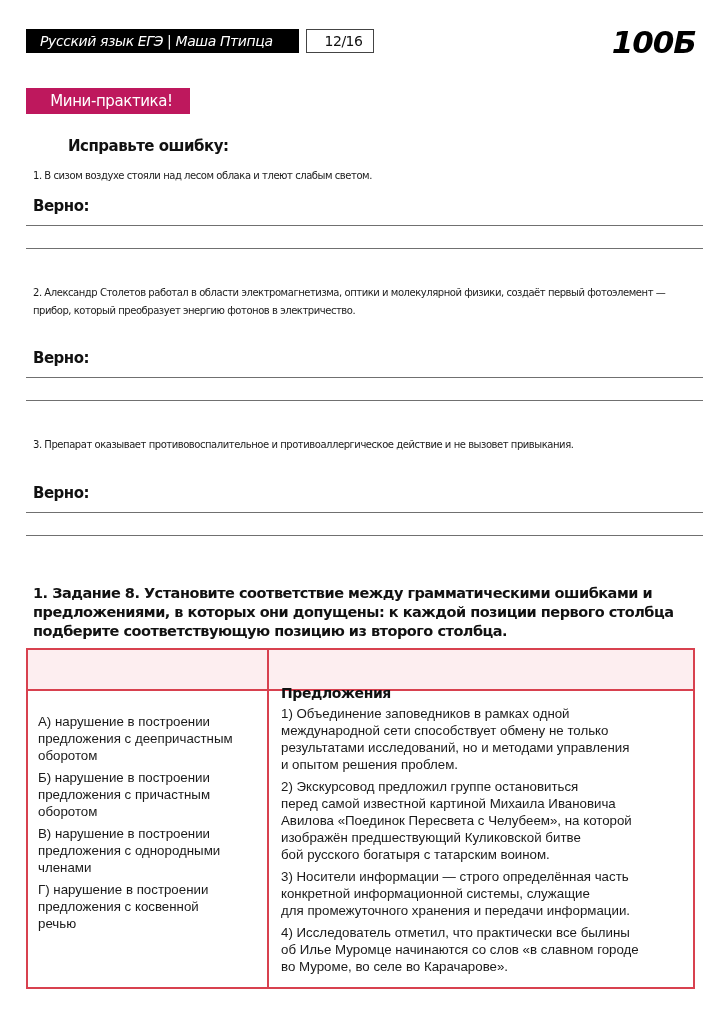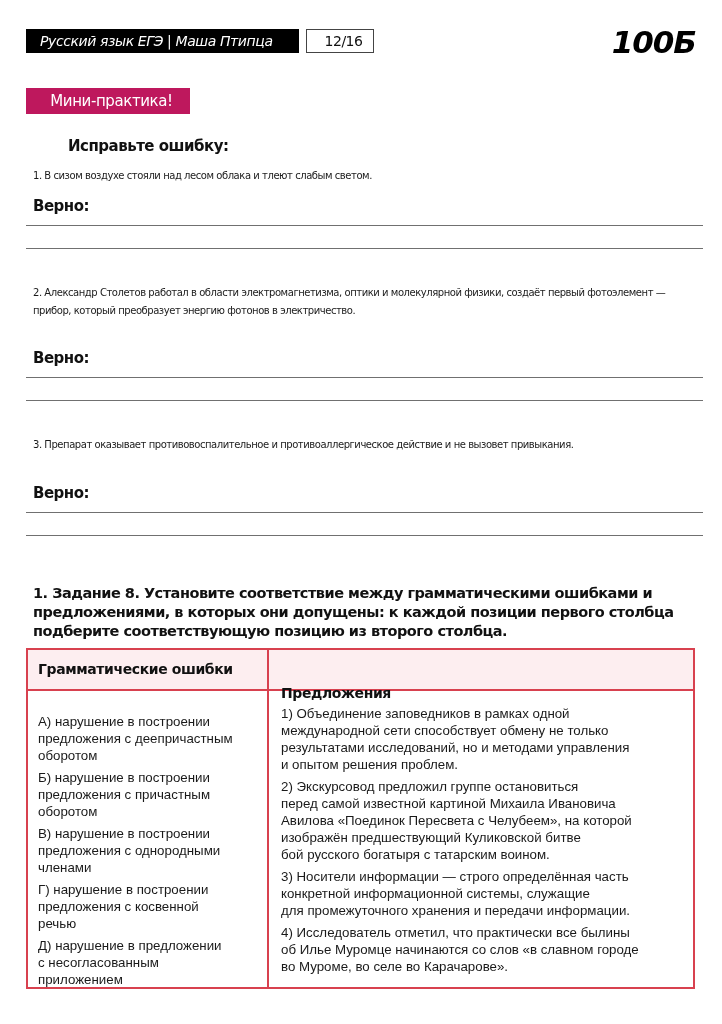--- a/index.html
+++ b/index.html
@@ -61,40 +61,36 @@
 
 <div class="abs txt" style="left:26px; top:436px; width:640px;">3. Препарат оказывает противовоспалительное и противоаллергическое действие и не вызовет привыкания.</div>
 <div class="abs h-bold" style="left:26px; top:484px;">Верно:</div>
 <div class="abs line" style="top:512px;"></div>
 <div class="abs line" style="top:535px;"></div>
 
 <div class="abs task-head">1. Задание 8. Установите соответствие между грамматическими ошибками и предложениями, в которых они допущены: к каждой позиции первого столбца подберите соответствующую позицию из второго столбца.</div>
 
 <div class="abs tbl">
   <div class="tbl-head">
-    <div class="th" style="left:10px;">Грамматические ошибки</div>
     <div class="th" style="left:253px;margin-top:24px;">Предложения</div>
   </div>
   <div class="tbl-div"></div>
   <div class="col-left">
     <div class="cell-item">А) нарушение в построении
 предложения с деепричастным
 оборотом</div>
     <div class="cell-item">Б) нарушение в построении
 предложения с причастным
 оборотом</div>
     <div class="cell-item">В) нарушение в построении
 предложения с однородными
 членами</div>
     <div class="cell-item">Г) нарушение в построении
 предложения с косвенной
 речью</div>
-    <div class="cell-item">Д) нарушение в предложении
-с несогласованным
-приложением</div>
   </div>
   <div class="col-right">
     <div class="cell-item">1) Объединение заповедников в рамках одной
 международной сети способствует обмену не только
 результатами исследований, но и методами управления
 и опытом решения проблем.</div>
     <div class="cell-item">2) Экскурсовод предложил группе остановиться
 перед самой известной картиной Михаила Ивановича
 Авилова «Поединок Пересвета с Челубеем», на которой
 изображён предшествующий Куликовской битве

